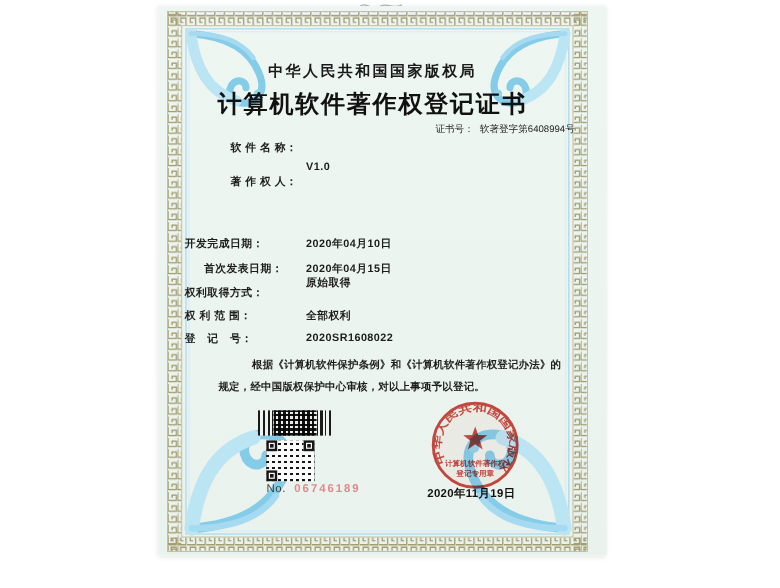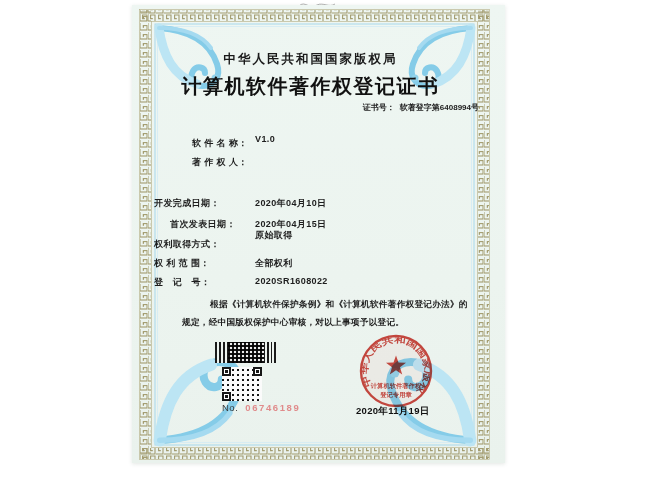--- a/index.html
+++ b/index.html
@@ -10,25 +10,25 @@
   }
   .paper{
     position:absolute;left:132px;top:5px;width:373px;height:458px;
     background:linear-gradient(180deg,#eef6f2 0%,#ecf4ef 60%,#eaf2ed 100%);
     box-shadow:0 1px 4px rgba(60,90,70,.15);
   }
   .decor{position:absolute;left:0;top:0;width:373px;height:458px;}
   .centered{position:absolute;left:0;right:16px;text-align:center;color:#1a1a1a;}
   .authority{top:46px;font-family:"Liberation Serif",serif;font-size:12.5px;font-weight:bold;letter-spacing:2px;}
   .title{top:68px;font-family:"Liberation Serif",serif;font-size:20px;font-weight:bold;letter-spacing:1.5px;color:#111;}
-  .certno{position:absolute;top:97px;right:26px;font-size:8px;font-weight:bold;color:#222;white-space:nowrap;}
+  .certno{position:absolute;top:97px;right:26px;font-size:8px;font-weight:normal;color:#222;white-space:nowrap;}
   .certno .cl{margin-right:5px;}
   .fl{position:absolute;font-size:9px;font-weight:bold;white-space:nowrap;color:#1d1d1d;letter-spacing:.4px;}
-  .lbl0{left:60px;top:132px}.val0{left:123px;top:116px}.val0b{left:123px;top:129px}
-  .lbl1{left:60px;top:151px}.val1{left:123px;top:151px}
+  .lbl0{left:60px;top:112px}.val0{left:123px;top:116px}.val0b{left:123px;top:129px}
+  .lbl1{left:60px;top:140px}.val1{left:123px;top:151px}
   .lbl2{left:22px;top:192px}.val2{left:123px;top:192px}
   .lbl3{left:38px;top:213px}.val3{left:123px;top:213px}
   .lbl4{left:22px;top:233px}.val4{left:123px;top:224px}
   .lbl5{left:22px;top:252px}.val5{left:123px;top:252px}
   .lbl6{left:22px;top:271px}.val6{left:123px;top:271px}
   .st{font-size:8.7px;letter-spacing:.2px;}
   .st1{left:78px;top:294px}
   .st2{left:50px;top:312px}
   .barcode{position:absolute;left:83px;top:337px;width:62px;height:21px;display:flex;}
   .bc-side{width:13px;height:100%;background:repeating-linear-gradient(90deg,#1a1a1a 0 2px,#edf3ef 2px 4px);}

